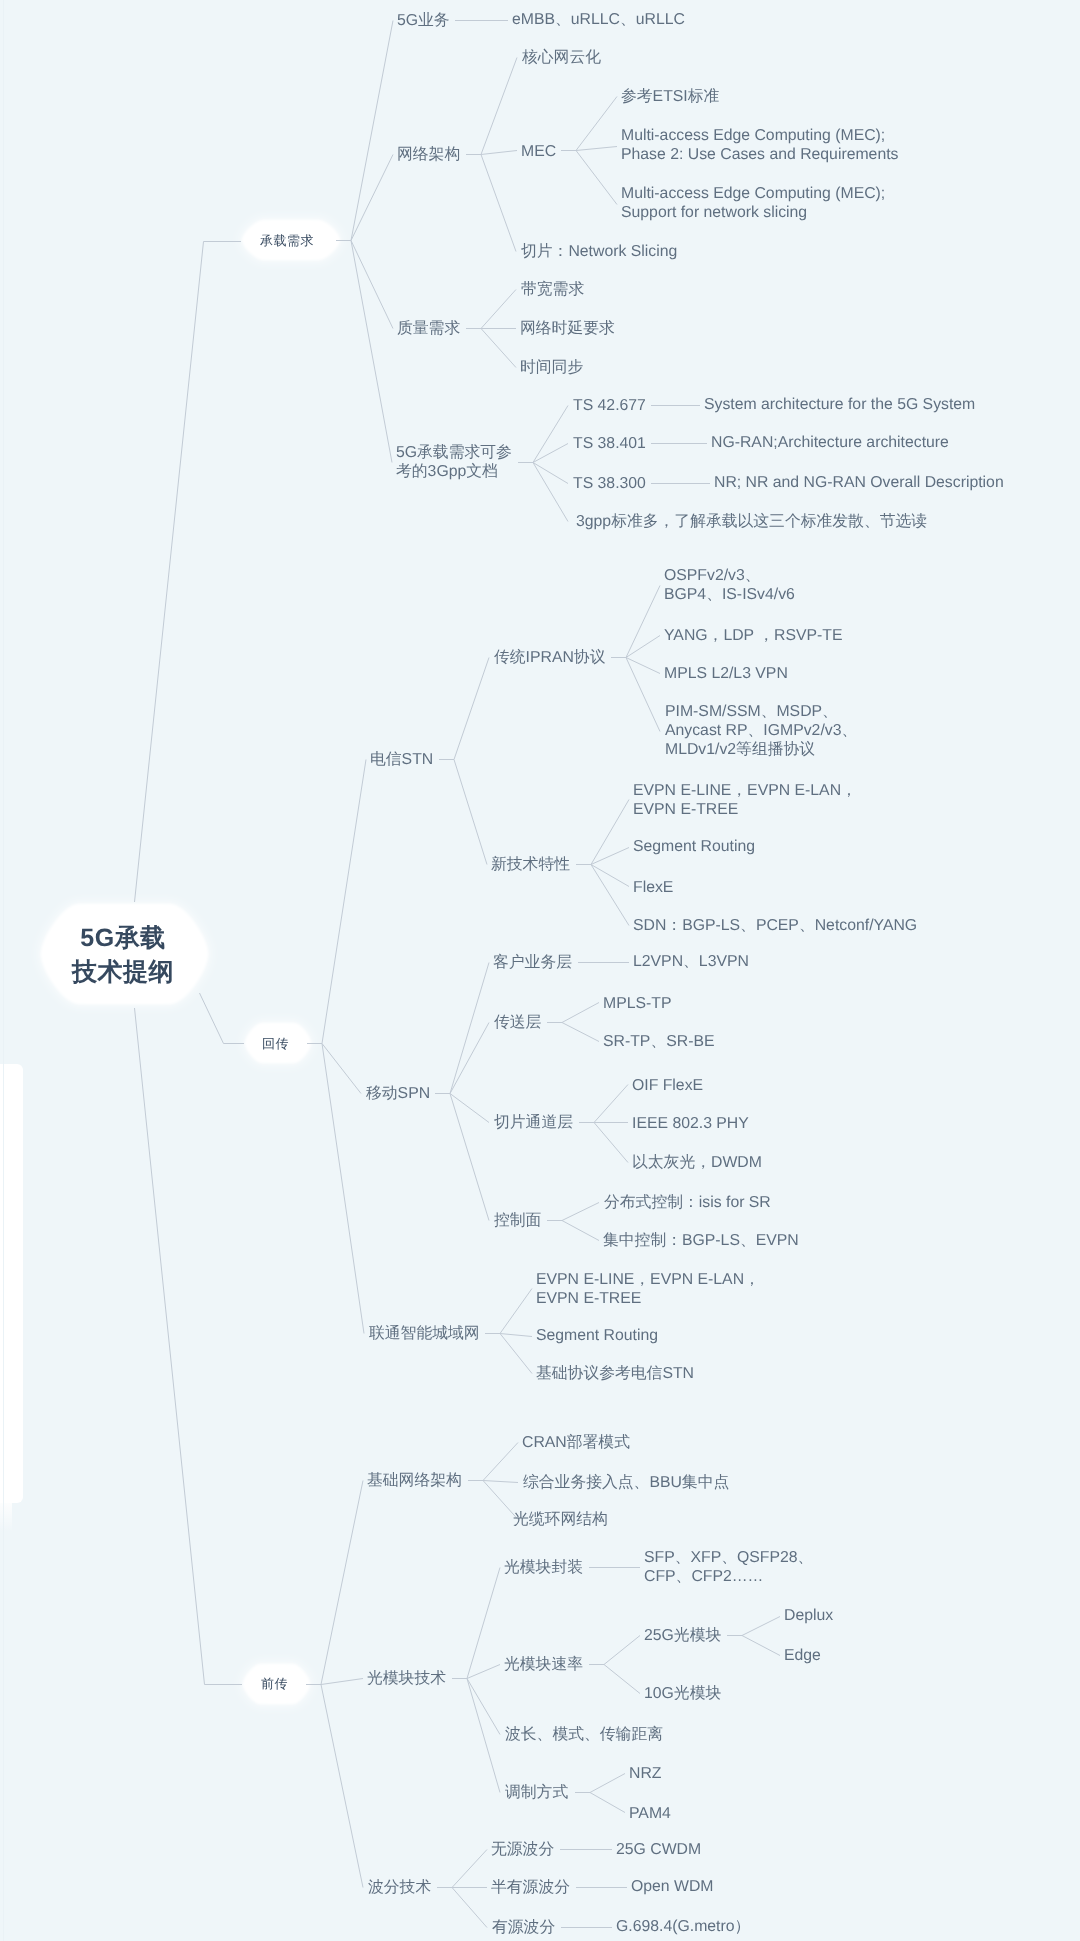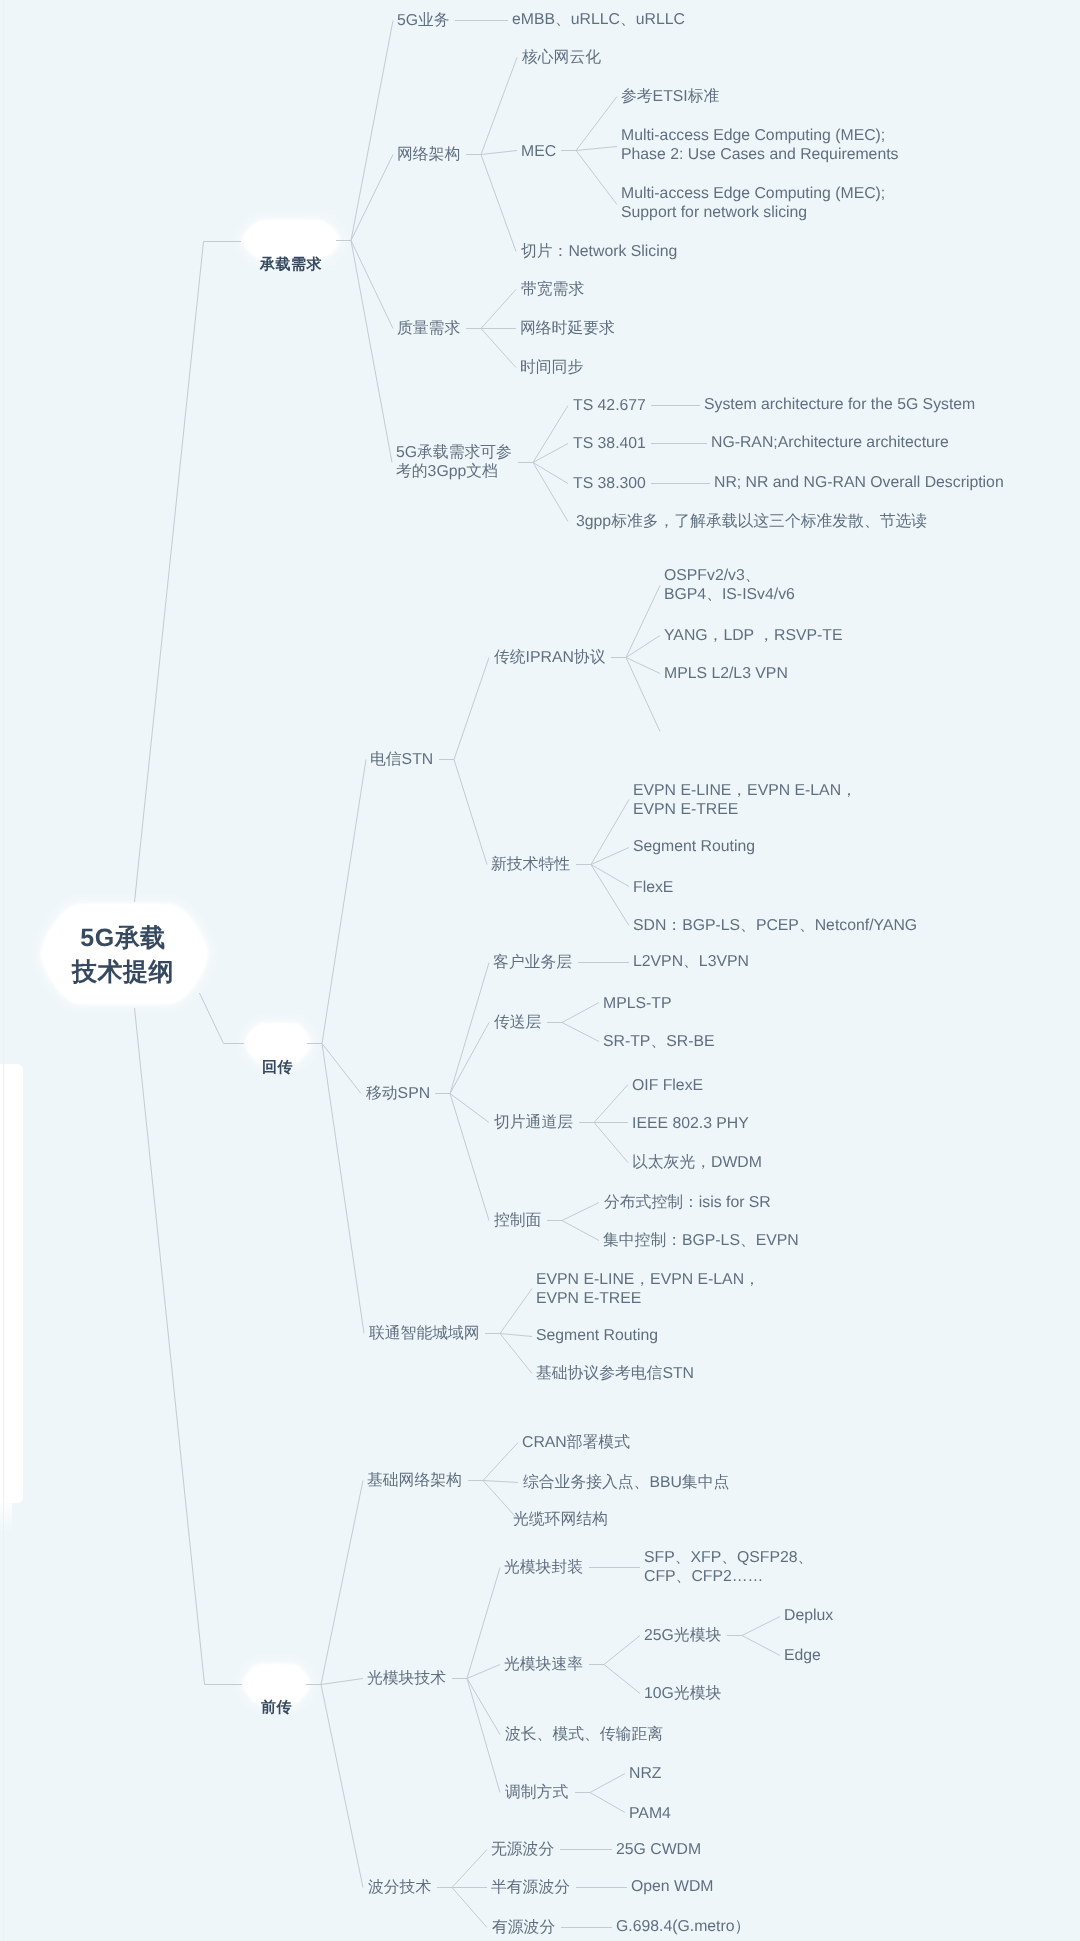--- a/index.html
+++ b/index.html
@@ -3,21 +3,21 @@
 <meta charset="utf-8">
 <title>5G承载技术提纲</title>
 <style>
 html,body{margin:0;padding:0;}
 body{width:1080px;height:1941px;background:#eff6f9;overflow:hidden;
  font-family:"Liberation Sans",sans-serif;-webkit-font-smoothing:antialiased;text-rendering:geometricPrecision;}
 #canvas{position:relative;width:1080px;height:1941px;}
 svg.layer{position:absolute;left:0;top:0;}
 .nd{position:absolute;white-space:pre;color:#5f6f80;font-size:15.8px;line-height:19px;}
 .nd.root{font-size:25px;font-weight:bold;color:#36495f;line-height:34px;text-align:center;letter-spacing:0.5px;}
-.nd.main{font-size:15px;font-weight:bold;color:#36495f;letter-spacing:0.5px;margin-top:24px;}
+.nd.main{font-size:13px;font-weight:normal;color:#36495f;letter-spacing:0.5px;}
 .wblock{position:absolute;background:#fff;}
 .wfade{position:absolute;background:linear-gradient(180deg,#ffffff 0%,rgba(255,255,255,0) 100%);}
 .vdiv{position:absolute;left:3px;top:0;width:1px;height:1941px;background:#eaf2f6;}
 </style>
 </head>
 <body>
 
 <div id="canvas">
 <div class="wblock" style="left:-30px;top:1064px;width:53px;height:439px;border-radius:0 6px 6px 0"></div>
 <div class="wfade" style="left:-30px;top:1498px;width:42px;height:34px;"></div>
@@ -174,20 +174,23 @@
 <div class="nd" style="left:573px;top:474px">TS 38.300</div>
 <div class="nd" style="left:714px;top:473px">NR; NR and NG-RAN Overall Description</div>
 <div class="nd" style="left:576px;top:512px">3gpp标准多，了解承载以这三个标准发散、节选读</div>
 <div class="nd main" style="left:262px;top:1034px">回传</div>
 <div class="nd" style="left:370px;top:750px">电信STN</div>
 <div class="nd" style="left:494px;top:648px">传统IPRAN协议</div>
 <div class="nd" style="left:664px;top:566px">OSPFv2/v3、
 BGP4、IS-ISv4/v6</div>
 <div class="nd" style="left:664px;top:626px">YANG，LDP ，RSVP-TE</div>
 <div class="nd" style="left:664px;top:664px">MPLS L2/L3 VPN</div>
+<div class="nd" style="left:665px;top:702px">PIM-SM/SSM、MSDP、
+Anycast RP、IGMPv2/v3、
+MLDv1/v2等组播协议</div>
 <div class="nd" style="left:491px;top:855px">新技术特性</div>
 <div class="nd" style="left:633px;top:781px">EVPN E-LINE，EVPN E-LAN，
 EVPN E-TREE</div>
 <div class="nd" style="left:633px;top:837px">Segment Routing</div>
 <div class="nd" style="left:633px;top:878px">FlexE</div>
 <div class="nd" style="left:633px;top:916px">SDN：BGP-LS、PCEP、Netconf/YANG</div>
 <div class="nd" style="left:366px;top:1084px">移动SPN</div>
 <div class="nd" style="left:493px;top:953px">客户业务层</div>
 <div class="nd" style="left:633px;top:952px">L2VPN、L3VPN</div>
 <div class="nd" style="left:494px;top:1013px">传送层</div>

